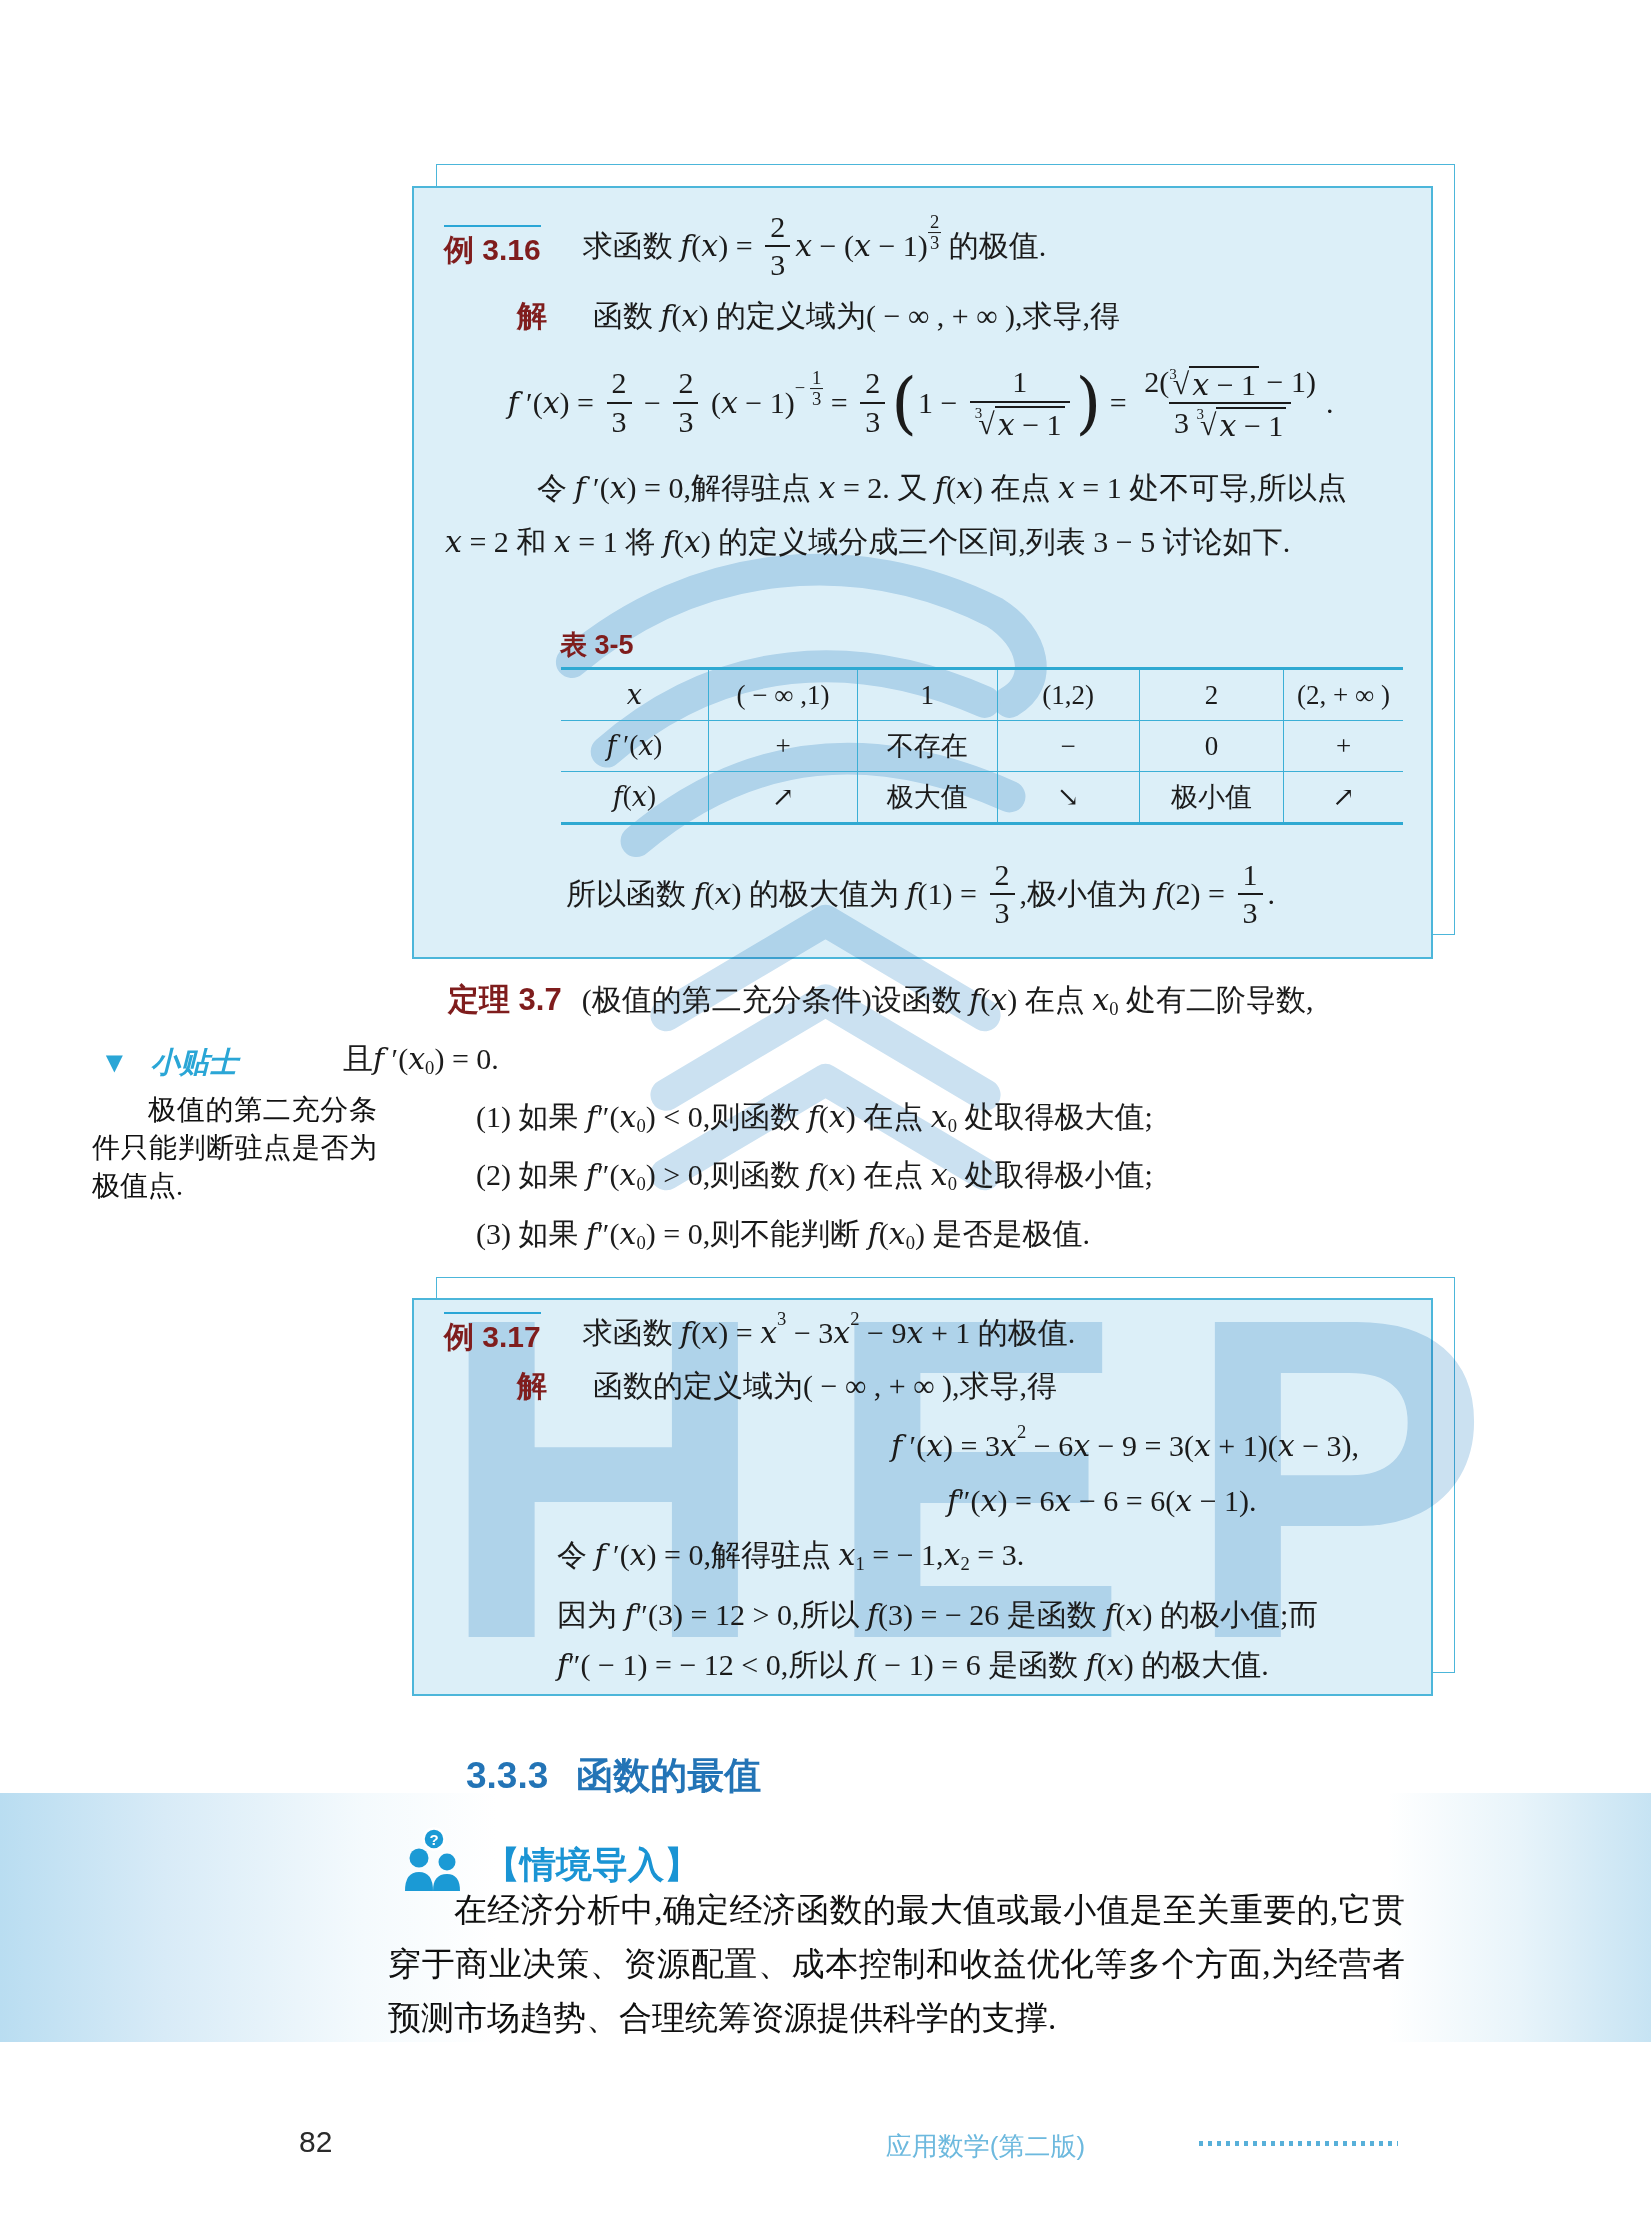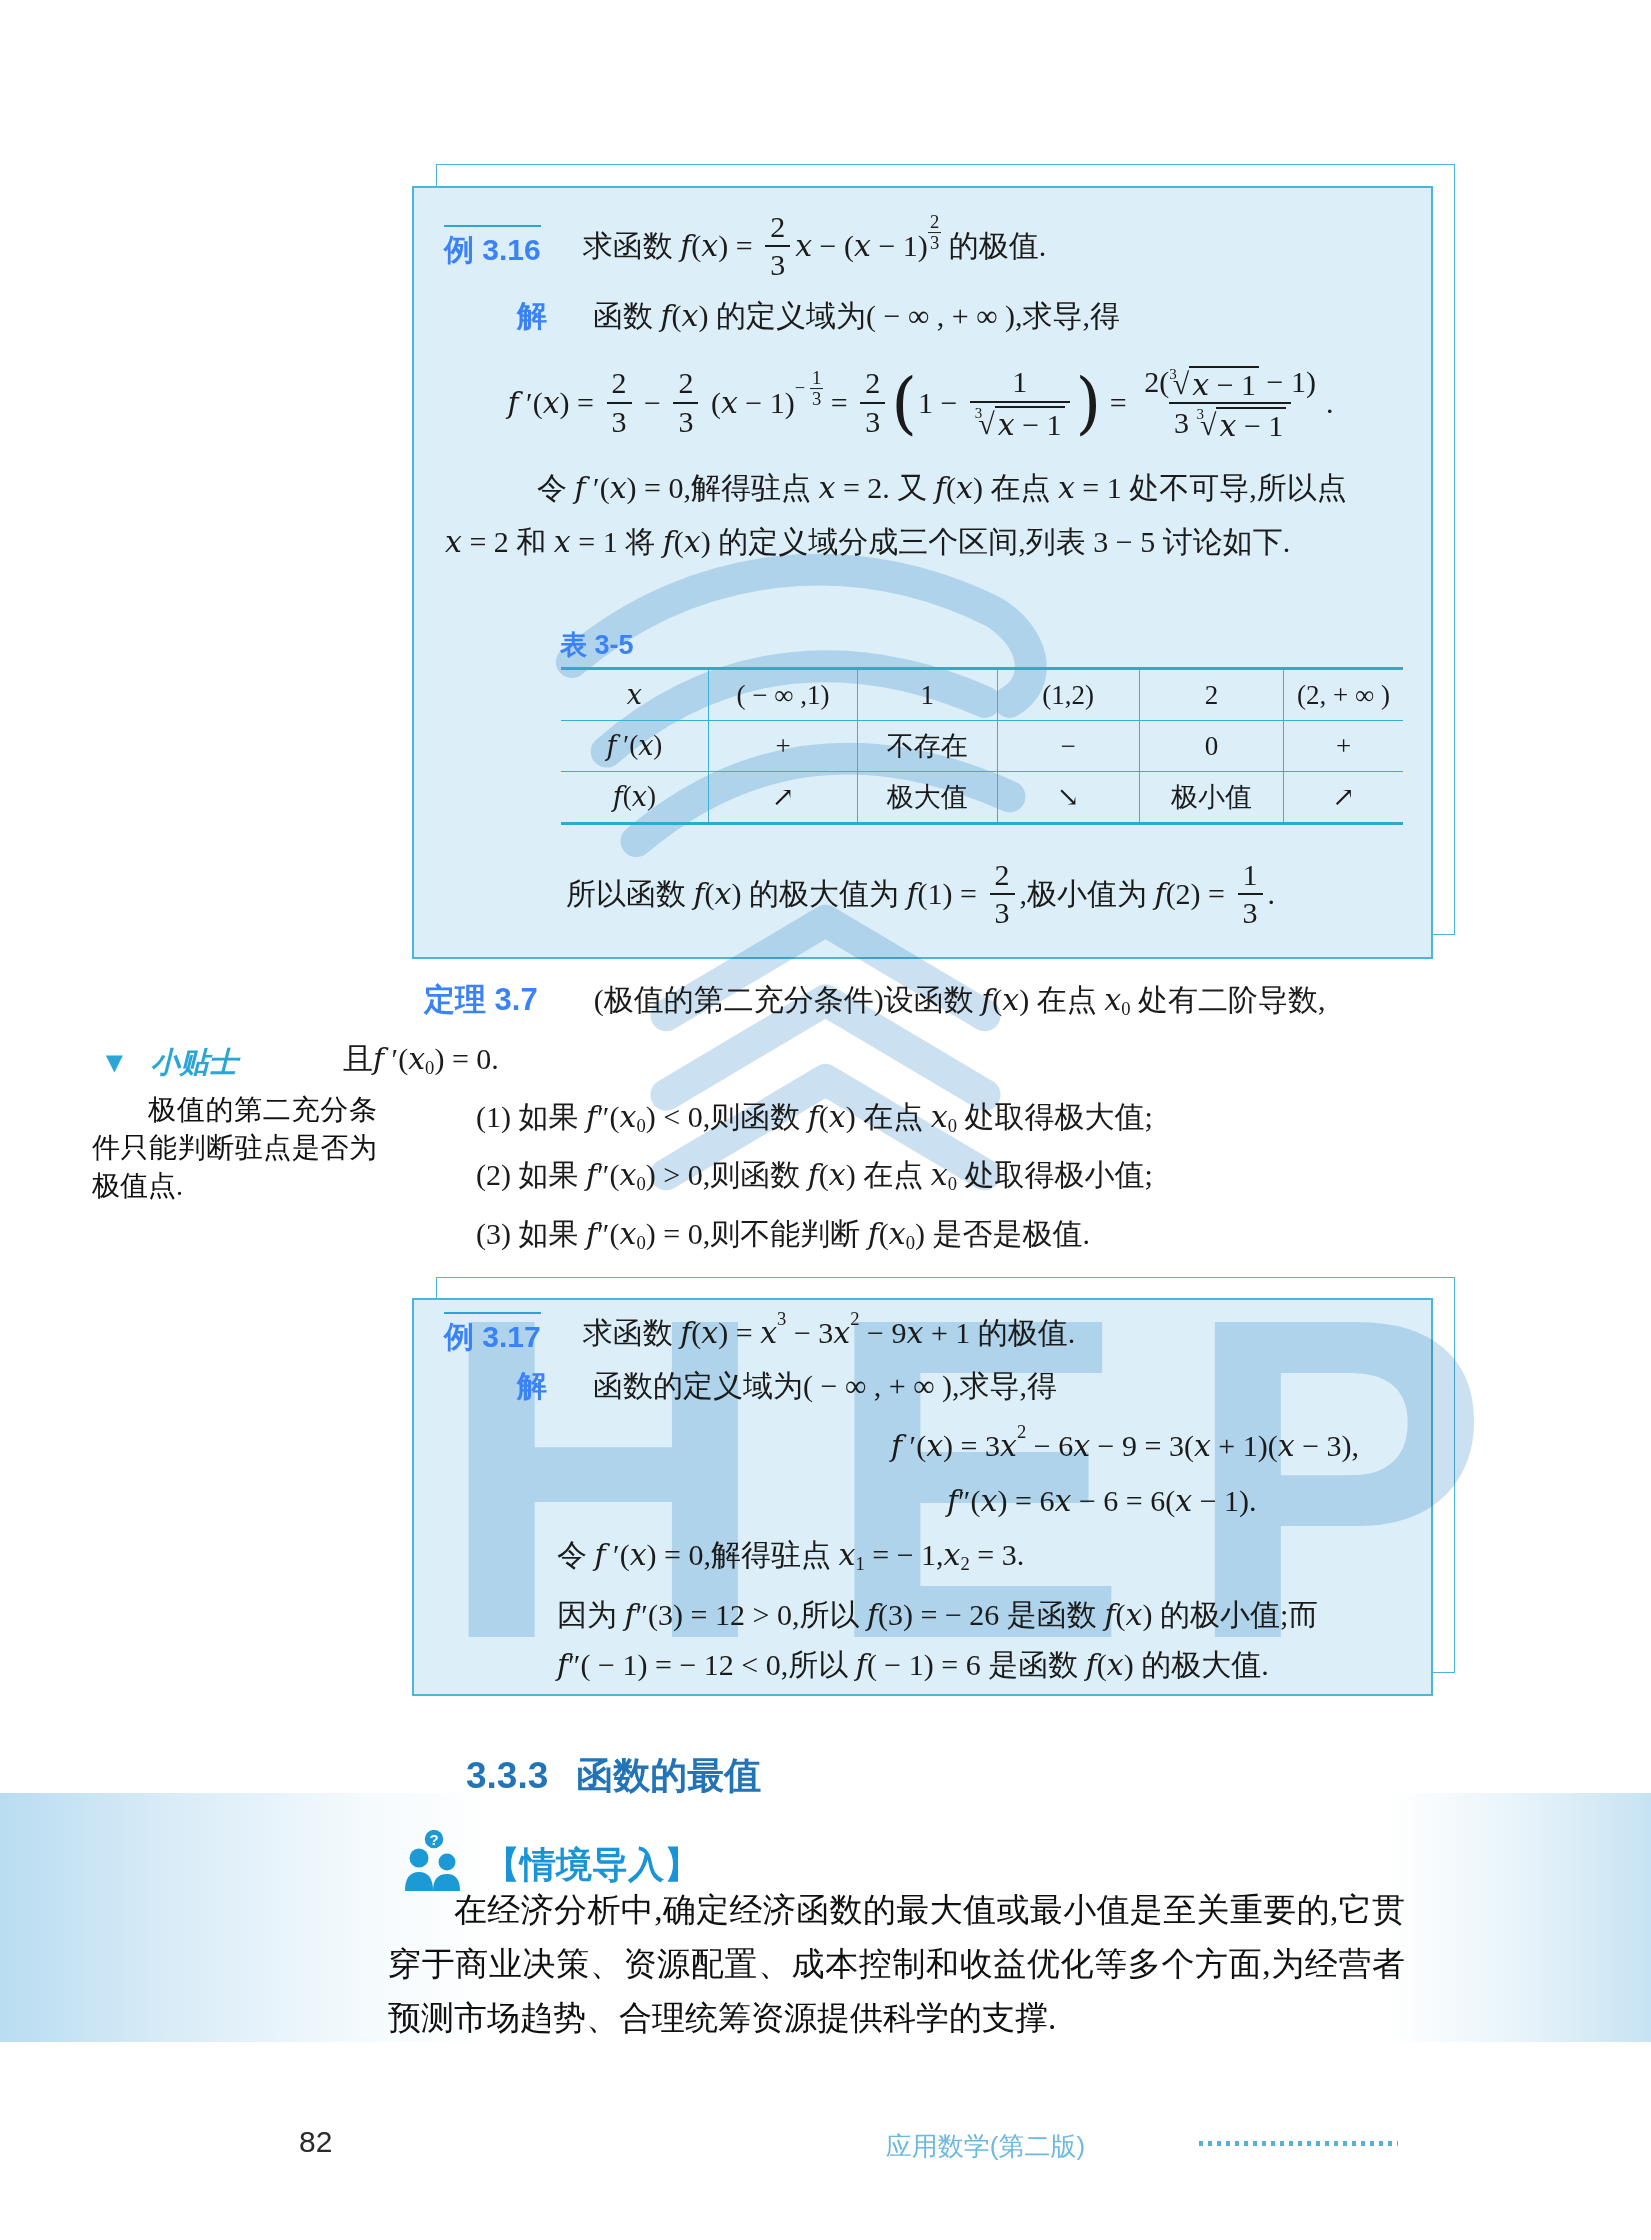--- a/index.html
+++ b/index.html
@@ -34,21 +34,21 @@
   .mfrac>.n,.mfrac>.d{display:inline-flex;align-items:center;justify-content:center;
     padding:1px 5px;line-height:1.15;}
   .mfrac>.d{border-top:2px solid #1b1b1b;}
   .mroot{display:inline-flex;align-items:center;}
   .mroot .idx{font-size:.5em;transform:translateY(-.55em);margin-right:-4px;}
   .mroot .surd{transform:translateY(2px);}
   .mroot .rad{display:inline-flex;align-items:center;border-top:2px solid #1b1b1b;
     padding:0 3px;transform:translateY(2px);}
   .mbig{font-size:2.2em;font-weight:300;line-height:.9;transform:scaleY(1.03);margin:0 1px;font-family:"DejaVu Serif",serif;}
   
-  .cyanlabel{font-family:"Liberation Sans",sans-serif;font-weight:600;color:#3b82f6;}
+  .cyanlabel{font-family:"Liberation Sans",sans-serif;font-weight:600;color:#7f1d1d;}
   .exlabel{border-top:2px solid #2aa6d6;padding-top:5px;margin-right:42px;font-size:30px;}
   .solvelabel{margin-right:46px;font-size:30px;}
   .thmlabel{margin-right:20px;font-size:31px;}
   
   .sign-table{position:absolute;border-collapse:collapse;table-layout:fixed;
     border-top:3px solid #2fa9d2;border-bottom:3px solid #2fa9d2;font-size:27px;}
   .sign-table td{border-left:1.5px solid #3bafd6;border-top:1.5px solid #3bafd6;
     text-align:center;vertical-align:middle;height:50px;padding:0;}
   .sign-table tr:first-child td{border-top:none;}
   .sign-table td:first-child{border-left:none;}
@@ -147,21 +147,21 @@
           <td><span class="cellline"><span class="mtxt">极大值</span></span></td>
           <td><span class="cellline"><span class="mtxt">↘</span></span></td>
           <td><span class="cellline"><span class="mtxt">极小值</span></span></td>
           <td><span class="cellline"><span class="mtxt">↗</span></span></td>
         </tr>
       </tbody>
   </table>
 
   <div class="mline mid" style="left:412px;top:846px;width:1017px;justify-content:center;"><span class="mtxt">所以函数 </span><span class="mit">f</span><span class="mtxt">(</span><span class="mit">x</span><span class="mtxt">) 的极大值为 </span><span class="mit">f</span><span class="mtxt">(1) = </span><span class="mfrac"><span class="n"><span class="mtxt">2</span></span><span class="d"><span class="mtxt">3</span></span></span><span class="mtxt">,极小值为 </span><span class="mit">f</span><span class="mtxt">(2) = </span><span class="mfrac"><span class="n"><span class="mtxt">1</span></span><span class="d"><span class="mtxt">3</span></span></span><span class="mtxt">.</span></div>
 
-  <div class="mline" style="left:424px;top:978px;gap:36px;">
+  <div class="mline" style="left:448px;top:978px;">
     <span class="cyanlabel thmlabel">定理 3.7</span>
     <span class="mline" style="position:static;height:auto;justify-content:flex-end;"><span class="mtxt">(极值的第二充分条件)设函数 </span><span class="mit">f</span><span class="mtxt">(</span><span class="mit">x</span><span class="mtxt">) 在点 </span><span class="mit">x</span><span class="msub">0</span><span class="mtxt"> 处有二阶导数,</span></span>
   </div>
   <div class="mline" style="left:343px;top:1037px;"><span class="mtxt">且</span><span class="mit">f</span><span class="mtxt"> ′(</span><span class="mit">x</span><span class="msub">0</span><span class="mtxt">) = 0.</span></div>
   <div class="mline" style="left:476px;top:1095px;"><span class="mtxt">(1) 如果 </span><span class="mit">f</span><span class="mtxt">″(</span><span class="mit">x</span><span class="msub">0</span><span class="mtxt">) &lt; 0,则函数 </span><span class="mit">f</span><span class="mtxt">(</span><span class="mit">x</span><span class="mtxt">) 在点 </span><span class="mit">x</span><span class="msub">0</span><span class="mtxt"> 处取得极大值;</span></div>
   <div class="mline" style="left:476px;top:1153px;"><span class="mtxt">(2) 如果 </span><span class="mit">f</span><span class="mtxt">″(</span><span class="mit">x</span><span class="msub">0</span><span class="mtxt">) &gt; 0,则函数 </span><span class="mit">f</span><span class="mtxt">(</span><span class="mit">x</span><span class="mtxt">) 在点 </span><span class="mit">x</span><span class="msub">0</span><span class="mtxt"> 处取得极小值;</span></div>
   <div class="mline" style="left:476px;top:1212px;"><span class="mtxt">(3) 如果 </span><span class="mit">f</span><span class="mtxt">″(</span><span class="mit">x</span><span class="msub">0</span><span class="mtxt">) = 0,则不能判断 </span><span class="mit">f</span><span class="mtxt">(</span><span class="mit">x</span><span class="msub">0</span><span class="mtxt">) 是否是极值.</span></div>
 
   <div class="tip-title" style="left:100px;top:1043px;font-style:italic;">
     <span>▼</span>

